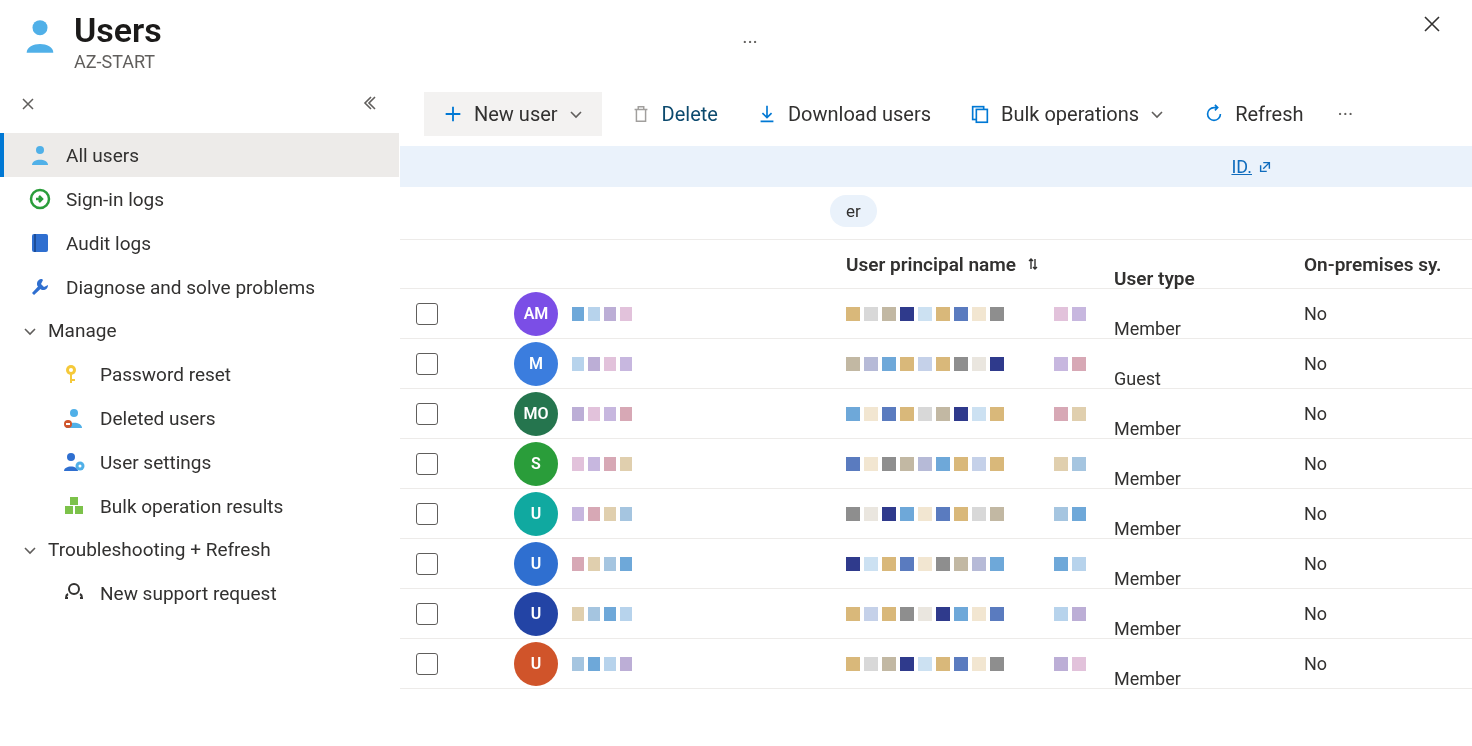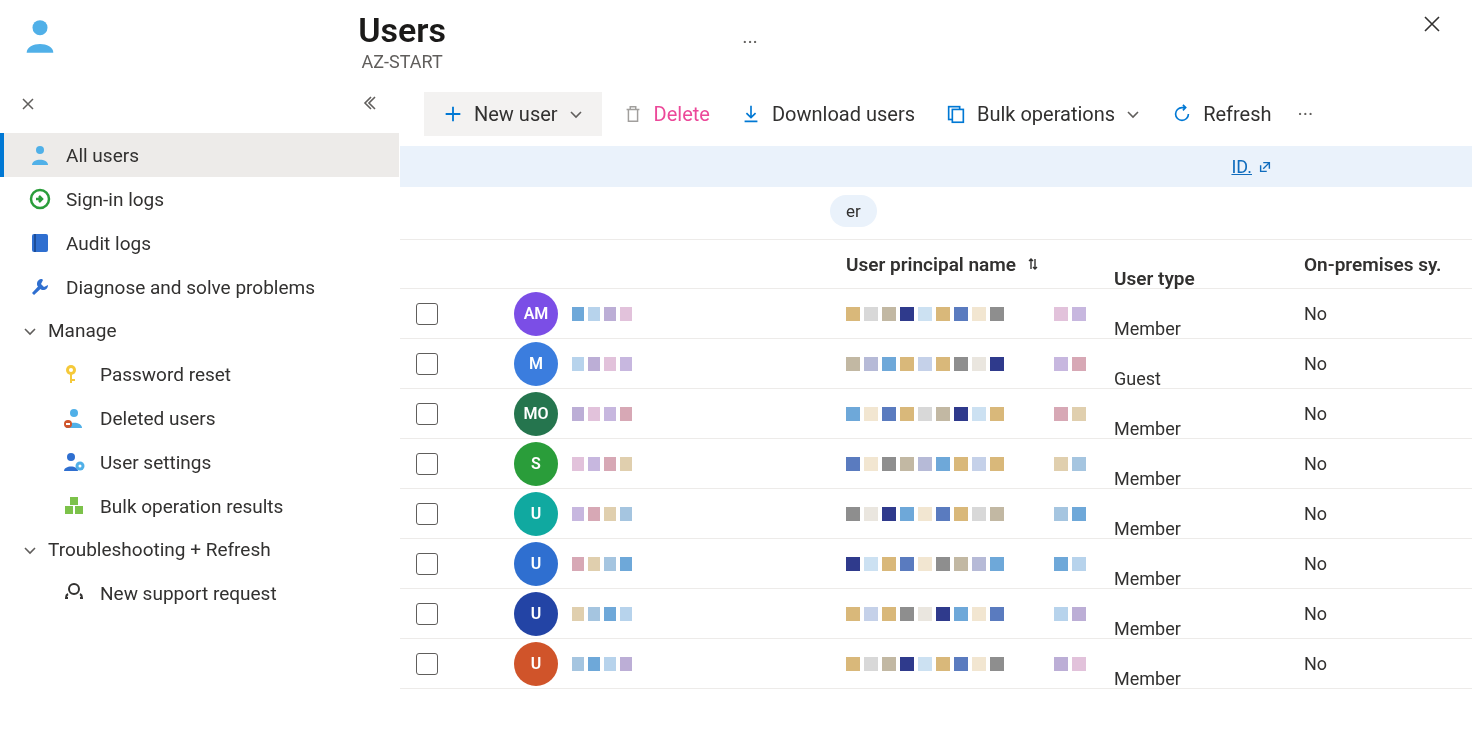--- a/index.html
+++ b/index.html
@@ -1,20 +1,20 @@
 <!DOCTYPE html>
 <html><head>
   <meta charset="utf-8">
   <style>
     * { margin:0; padding:0; box-sizing:border-box; font-family:"Segoe UI",-apple-system,BlinkMacSystemFont,Roboto,Helvetica,Arial,sans-serif; }
     body { width:1472px; height:746px; background:#fff; color:#323130; overflow:hidden; position:relative; font-size:18px; }
 
     .header { display:flex; align-items:flex-start; padding:12px 22px 4px 20px; }
     .header-icon { width:40px; height:40px; margin-right:14px; margin-top:4px; }
-    .header-text { flex:1;text-align:center; }
+    .header-text { flex:1; }
     .page-title { font-size:34px; font-weight:600; color:#1b1a19; line-height:1.1; }
     .page-subtitle { font-size:18px; color:#605e5c; margin-top:2px; }
     .ellipsis { color:#605e5c; font-size:20px; margin-left:12px; align-self:center; }
     .close-btn { font-size:26px; color:#323130; cursor:pointer; padding:0 6px; }
 
     .body-row { display:flex; margin-top:8px; }
 
     .left-pane { width:400px; flex-shrink:0; border-right:1px solid transparent; padding-top:8px; }
     .search-wrap { display:flex; align-items:center; padding:0 20px 16px 20px; gap:14px; }
     .search-box { border:1px solid #1b1a19; display:flex; align-items:center; padding:6px 10px; width:280px; height:36px; }
@@ -26,25 +26,25 @@
     .nav-item { display:flex; align-items:center; padding:10px 14px 10px 28px; gap:14px; font-size:19px; color:#323130; cursor:pointer; }
     .nav-item.active { background:#edebe9; position:relative; }
     .nav-item.active::before { content:""; position:absolute; left:0; top:0; bottom:0; width:4px; background:#0078d4; }
     .nav-group { display:flex; align-items:center; gap:10px; padding:10px 14px 10px 22px; font-size:19px; color:#323130; cursor:pointer; }
     .nav-sub { padding-left:62px; }
     .nav-sub .nav-item { padding-left:0; }
     .ico { width:24px; height:24px; flex-shrink:0; display:inline-block; }
 
     .main { flex:1; position:relative; }
 
-    .toolbar { display:flex; gap:10px; padding:8px 12px 10px 24px; }
+    .toolbar { display:flex; gap:18px; padding:8px 12px 10px 24px; }
     .tbtn { display:flex; align-items:center; gap:10px; font-size:20px; color:#323130; cursor:pointer; padding:6px 10px; }
     .tbtn.new { background:#f3f2f1; padding:10px 18px; }
     .tbtn .tico { width:22px; height:22px; display:inline-block; color:#0078d4; }
-    .tbtn.disabled { color:#ec4899; }
+    .tbtn.disabled { color:#0c4a6e; }
     .tbtn.disabled .tico { color:#a19f9d; }
 
     .info-banner { background:#eaf2fb; padding:10px 20px; margin:0 0 0 0; display:flex; align-items:center; font-size:18px; }
     .info-banner a { color:#0f6cbd; text-decoration:underline; cursor:pointer; display:inline-flex; align-items:center; gap:6px; }
     .ext-icon { width:14px; height:14px; }
 
     .filter-row { padding:8px 20px; }
     .filter-chip { display:inline-flex; align-items:center; background:#eaf2fb; border-radius:16px; padding:6px 16px; font-size:17px; color:#323130; margin-left:820px; }
 
     .table-row { display:flex; align-items:center; border-bottom:1px solid #edebe9; height:50px; }

